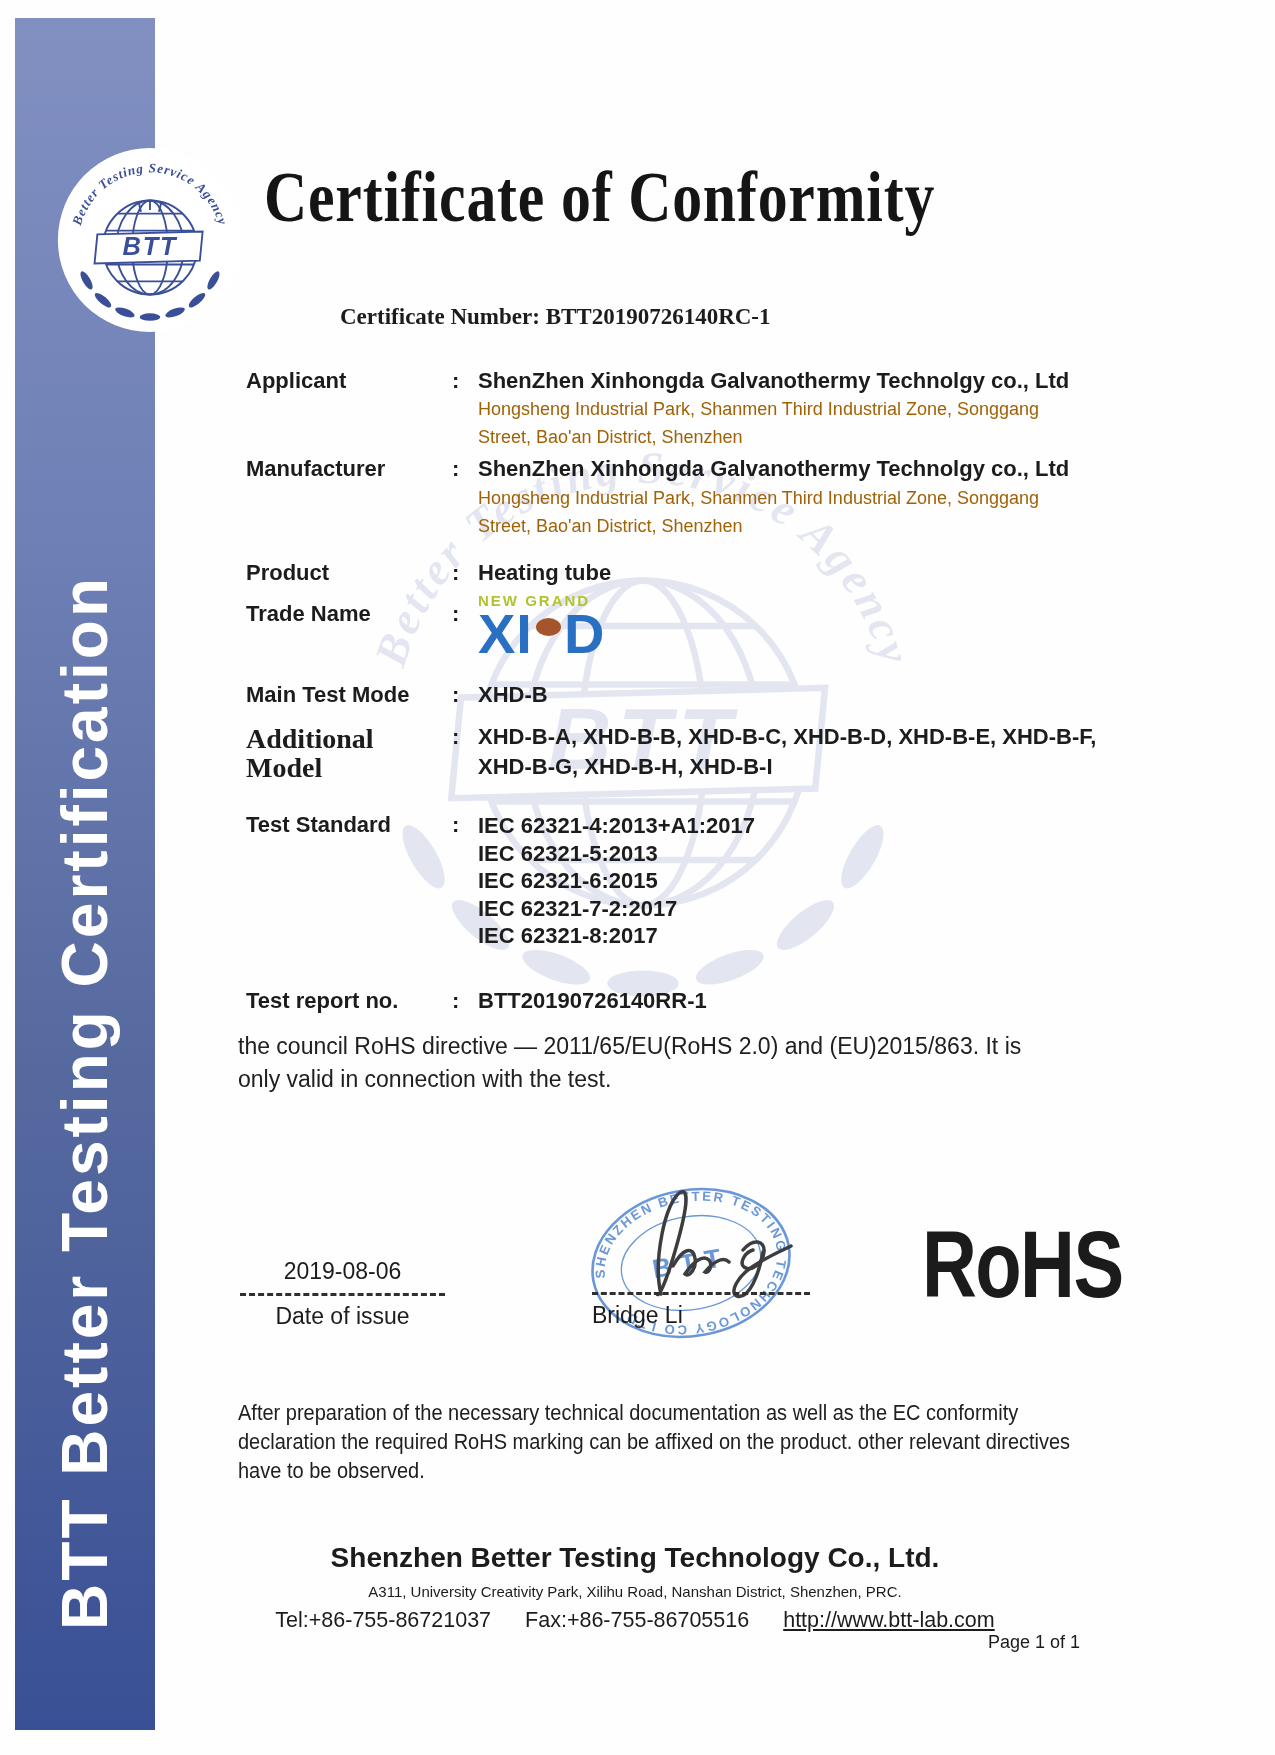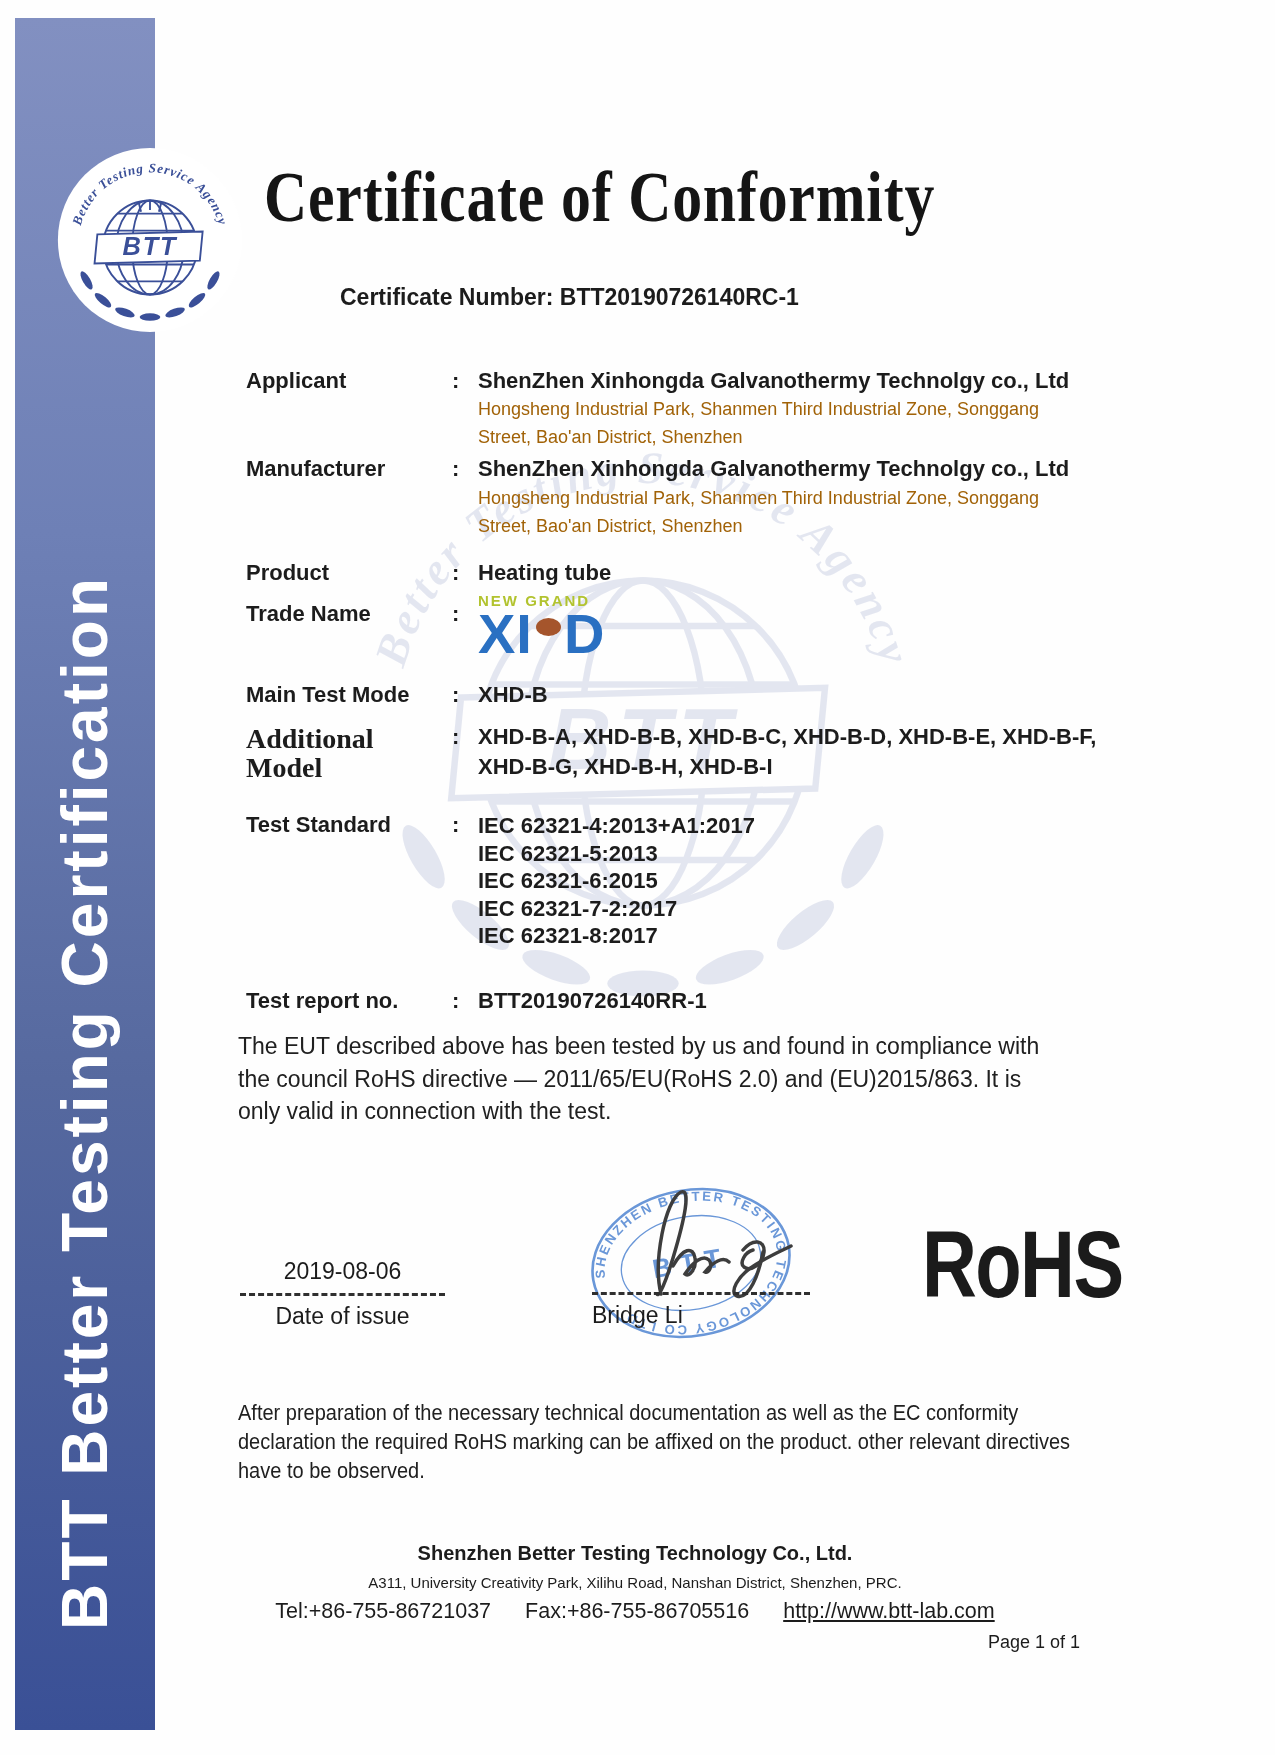--- a/index.html
+++ b/index.html
@@ -49,21 +49,21 @@
   .dash-line { border-top:3px dashed #2f2f2f; height:0; }
   .sigbox { width:218px; font-size:23px; }
 
   .stamp { transform:rotate(-10deg); }
   .rohs {
     font-weight:bold; font-size:95px; letter-spacing:-2px; color:#1b1b1b;
     transform:scaleX(0.80); transform-origin:left top; white-space:nowrap;
   }
 
   .footer { width:1030px; text-align:center; }
-  .footer .company { font-weight:bold; font-size:20px; }
+  .footer .company { font-weight:bold; font-size:28px; }
   .footer .faddr { font-size:15px; margin-top:9px; }
   .footer .contact { font-size:21.5px; margin-top:8px; }
   .footer .contact span { margin:0 14px; }
   .footer .url { text-decoration:underline; }
   .pagenum { font-size:18px; }
 </style>
 </head>
 <body>
 
 <div class="page">
@@ -128,21 +128,21 @@
       <ellipse cx="150" cy="164" rx="11" ry="4" transform="rotate(140 150 164)"></ellipse>
       <ellipse cx="126.7" cy="177" rx="11" ry="4" transform="rotate(160 126.7 177)"></ellipse>
       <ellipse cx="100" cy="182" rx="11" ry="4" transform="rotate(180 100 182)"></ellipse>
       <ellipse cx="73.3" cy="177" rx="11" ry="4" transform="rotate(200 73.3 177)"></ellipse>
       <ellipse cx="50" cy="164" rx="11" ry="4" transform="rotate(220 50 164)"></ellipse>
       <ellipse cx="32.5" cy="143" rx="11" ry="4" transform="rotate(240 32.5 143)"></ellipse>
     </g>
   </svg>
 
   <div class="abs title" style="left:264px; top:156px;">Certificate of Conformity</div>
-  <div class="abs certnum" style="left:340px; top:284px;">Certificate Number: BTT20190726140RC-1</div>
+  <div class="abs certnum" style="left:340px; top:304px;font-family:Liberation Serif, serif;">Certificate Number: BTT20190726140RC-1</div>
 
   <div class="abs lbl" style="left:246px; top:368px;">Applicant</div>
   <div class="abs colon" style="left:452px; top:368px;">:</div>
   <div class="abs val" style="left:478px; top:368px;">ShenZhen Xinhongda Galvanothermy Technolgy co., Ltd</div>
   <div class="abs addr" style="left:478px; top:399px;">Hongsheng Industrial Park, Shanmen Third Industrial Zone, Songgang</div>
   <div class="abs addr" style="left:478px; top:427px;">Street, Bao'an District, Shenzhen</div>
 
   <div class="abs lbl" style="left:246px; top:456px;">Manufacturer</div>
   <div class="abs colon" style="left:452px; top:456px;">:</div>
   <div class="abs val" style="left:478px; top:456px;">ShenZhen Xinhongda Galvanothermy Technolgy co., Ltd</div>
@@ -181,21 +181,20 @@
     <div>IEC 62321-6:2015</div>
     <div>IEC 62321-7-2:2017</div>
     <div>IEC 62321-8:2017</div>
   </div>
 
   <div class="abs lbl" style="left:246px; top:988px;">Test report no.</div>
   <div class="abs colon" style="left:452px; top:988px;">:</div>
   <div class="abs val" style="left:478px; top:988px;">BTT20190726140RR-1</div>
 
   <div class="abs stmt" style="left:238px; top:1030px;">
-    <div>The EUT described above has been tested by us and found in compliance with</div>
     <div>the council RoHS directive — 2011/65/EU(RoHS 2.0) and (EU)2015/863. It is</div>
     <div>only valid in connection with the test.</div>
   </div>
 
   <div class="abs datebox" style="left:240px; top:1258px;">
     <div>2019-08-06</div>
     <div class="dash-line" style="margin-top:8px;"></div>
     <div style="margin-top:7px;">Date of issue</div>
   </div>
 

